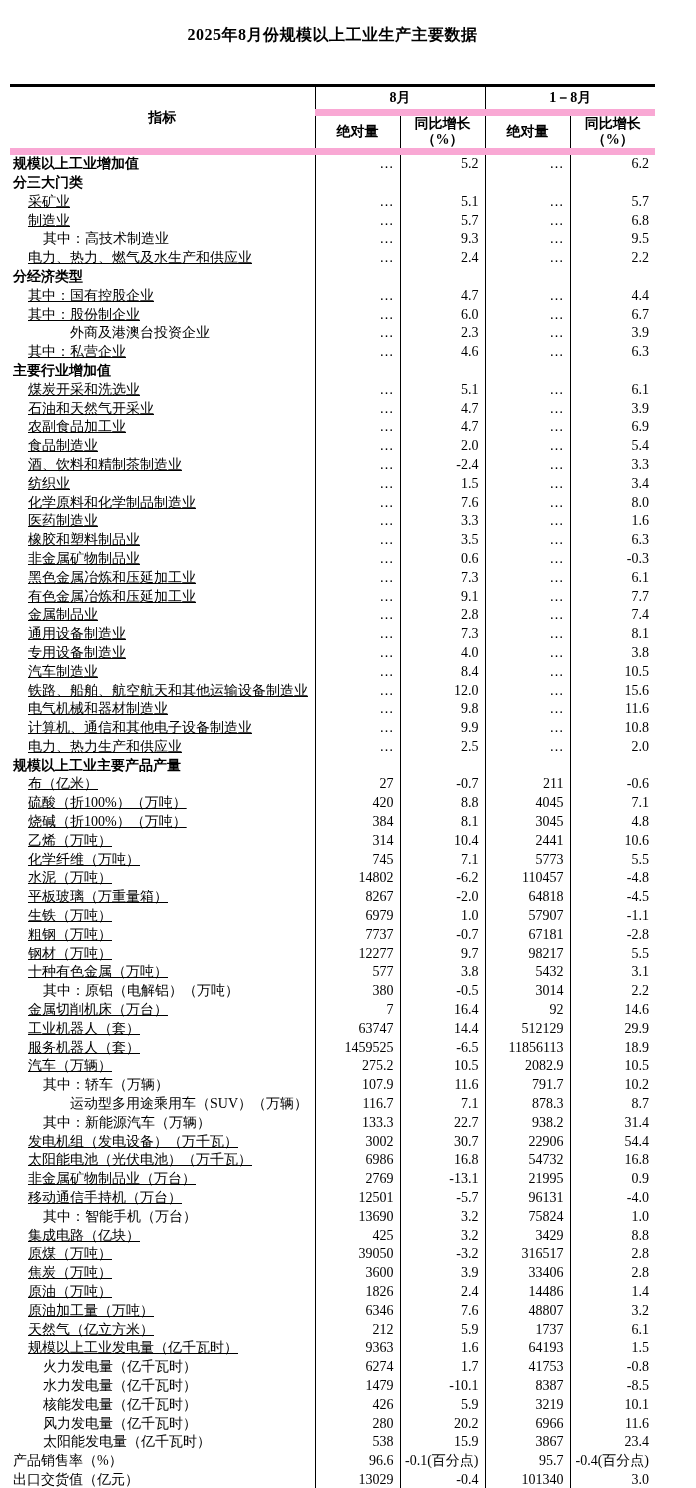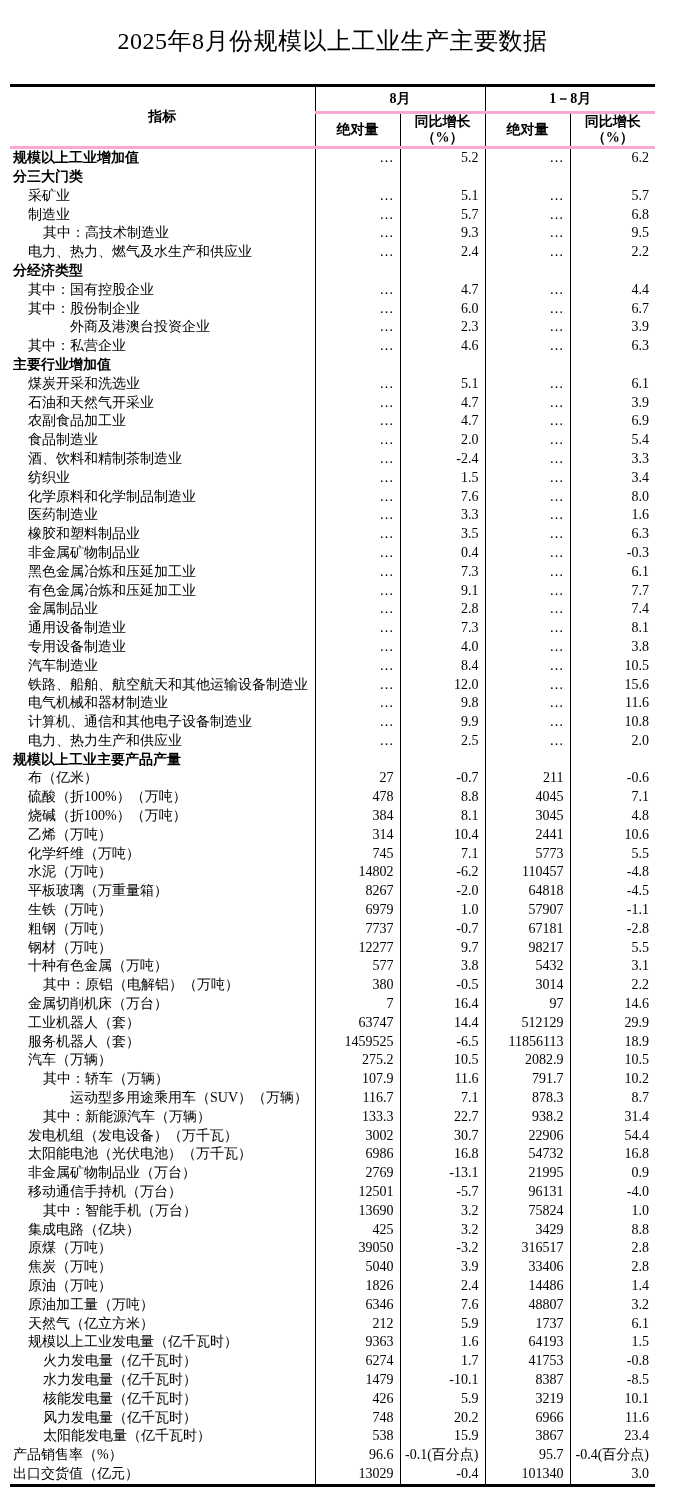--- a/index.html
+++ b/index.html
@@ -7,45 +7,45 @@
     width: 696px; height: 1488px;
     background: #ffffff; color: #000000;
     font-family: "Liberation Serif", "DejaVu Serif", serif;
     overflow: hidden;
   }
   .title-area {
     width: 645px; margin-left: 10px; height: 84px;
     padding-top: 25px; text-align: center;
   }
   .title-area h1 {
-    font-size: 24px; font-weight: 400; letter-spacing: 0.5px;
+    font-size: 16px; font-weight: 700; letter-spacing: 0.5px;
   }
   table.stat {
     width: 645px; margin-left: 10px;
     border-collapse: collapse; table-layout: fixed;
     border-top: 3px solid #000;
     border-bottom: 3px solid #000;
   }
   thead th {
     font-weight: 700; text-align: center; vertical-align: middle;
     font-size: 14px; line-height: 1.15; padding: 0;
   }
   tr.h1 { height: 27px; }
   tr.h2 { height: 28px; }
   .bl { border-left: 1px solid #000; }
-  .hb { border-bottom: 3px solid #f9a8d4; text-align: center; }
+  .hb { border-bottom: 7px solid #f9a8d4; text-align: center; }
   tbody td {
     height: 18.8px; font-size: 14px; line-height: 18.8px;
     padding: 0; vertical-align: middle;
   }
   td.ind { text-align: left; white-space: nowrap; overflow: visible; }
   td.val { text-align: right; padding-right: 6px; white-space: nowrap; }
   .b  { font-weight: 700; margin-left: 26px; }
   .i0 { padding-left: 3px; }
-  .i1 { padding-left: 18px; }
+  .i1 { padding-left: 18px; text-decoration: underline; }
   .i2 { padding-left: 33px; margin-top: 40px; }
   .i3 { padding-left: 60px; }
 </style>
 </head>
 <body>
 
 <div class="title-area">
   <h1>2025年8月份规模以上工业生产主要数据</h1>
 </div>
 
@@ -220,21 +220,21 @@
       <tr>
         <td class="ind i1">橡胶和塑料制品业</td>
         <td class="val bl">…</td>
         <td class="val bl">3.5</td>
         <td class="val bl">…</td>
         <td class="val bl">6.3</td>
       </tr>
       <tr>
         <td class="ind i1">非金属矿物制品业</td>
         <td class="val bl">…</td>
-        <td class="val bl">0.4</td>
+        <td class="val bl">0.6</td>
         <td class="val bl">…</td>
         <td class="val bl">-0.3</td>
       </tr>
       <tr>
         <td class="ind i1">黑色金属冶炼和压延加工业</td>
         <td class="val bl">…</td>
         <td class="val bl">7.3</td>
         <td class="val bl">…</td>
         <td class="val bl">6.1</td>
       </tr>
@@ -310,21 +310,21 @@
       </tr>
       <tr>
         <td class="ind i1">布（亿米）</td>
         <td class="val bl">27</td>
         <td class="val bl">-0.7</td>
         <td class="val bl">211</td>
         <td class="val bl">-0.6</td>
       </tr>
       <tr>
         <td class="ind i1">硫酸（折100%）（万吨）</td>
-        <td class="val bl">478</td>
+        <td class="val bl">420</td>
         <td class="val bl">8.8</td>
         <td class="val bl">4045</td>
         <td class="val bl">7.1</td>
       </tr>
       <tr>
         <td class="ind i1">烧碱（折100%）（万吨）</td>
         <td class="val bl">384</td>
         <td class="val bl">8.1</td>
         <td class="val bl">3045</td>
         <td class="val bl">4.8</td>
@@ -389,21 +389,21 @@
         <td class="ind i2">其中：原铝（电解铝）（万吨）</td>
         <td class="val bl">380</td>
         <td class="val bl">-0.5</td>
         <td class="val bl">3014</td>
         <td class="val bl">2.2</td>
       </tr>
       <tr>
         <td class="ind i1">金属切削机床（万台）</td>
         <td class="val bl">7</td>
         <td class="val bl">16.4</td>
-        <td class="val bl">97</td>
+        <td class="val bl">92</td>
         <td class="val bl">14.6</td>
       </tr>
       <tr>
         <td class="ind i1">工业机器人（套）</td>
         <td class="val bl">63747</td>
         <td class="val bl">14.4</td>
         <td class="val bl">512129</td>
         <td class="val bl">29.9</td>
       </tr>
       <tr>
@@ -485,21 +485,21 @@
       </tr>
       <tr>
         <td class="ind i1">原煤（万吨）</td>
         <td class="val bl">39050</td>
         <td class="val bl">-3.2</td>
         <td class="val bl">316517</td>
         <td class="val bl">2.8</td>
       </tr>
       <tr>
         <td class="ind i1">焦炭（万吨）</td>
-        <td class="val bl">5040</td>
+        <td class="val bl">3600</td>
         <td class="val bl">3.9</td>
         <td class="val bl">33406</td>
         <td class="val bl">2.8</td>
       </tr>
       <tr>
         <td class="ind i1">原油（万吨）</td>
         <td class="val bl">1826</td>
         <td class="val bl">2.4</td>
         <td class="val bl">14486</td>
         <td class="val bl">1.4</td>
@@ -541,21 +541,21 @@
       </tr>
       <tr>
         <td class="ind i2">核能发电量（亿千瓦时）</td>
         <td class="val bl">426</td>
         <td class="val bl">5.9</td>
         <td class="val bl">3219</td>
         <td class="val bl">10.1</td>
       </tr>
       <tr>
         <td class="ind i2">风力发电量（亿千瓦时）</td>
-        <td class="val bl">748</td>
+        <td class="val bl">280</td>
         <td class="val bl">20.2</td>
         <td class="val bl">6966</td>
         <td class="val bl">11.6</td>
       </tr>
       <tr>
         <td class="ind i2">太阳能发电量（亿千瓦时）</td>
         <td class="val bl">538</td>
         <td class="val bl">15.9</td>
         <td class="val bl">3867</td>
         <td class="val bl">23.4</td>

